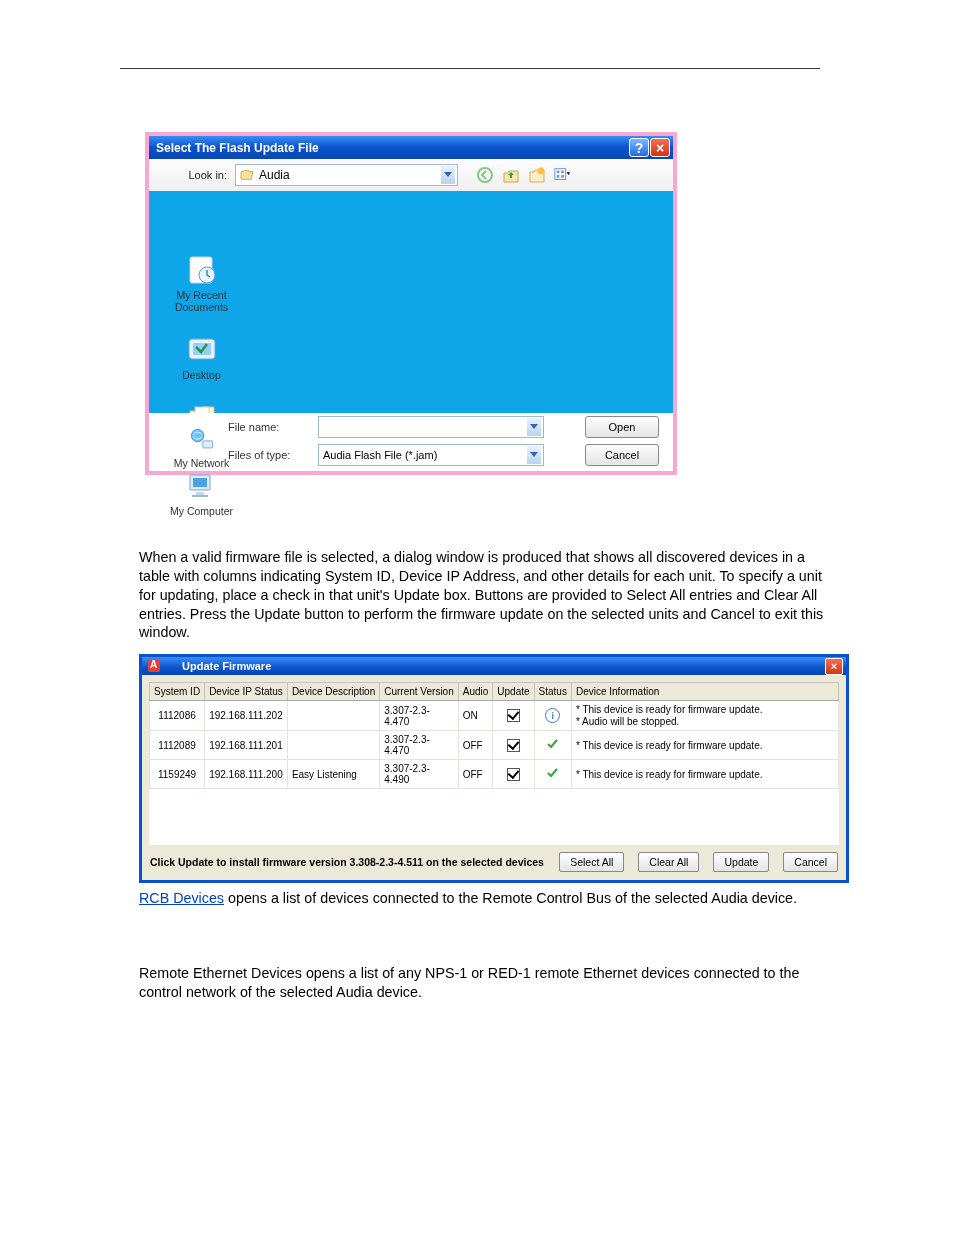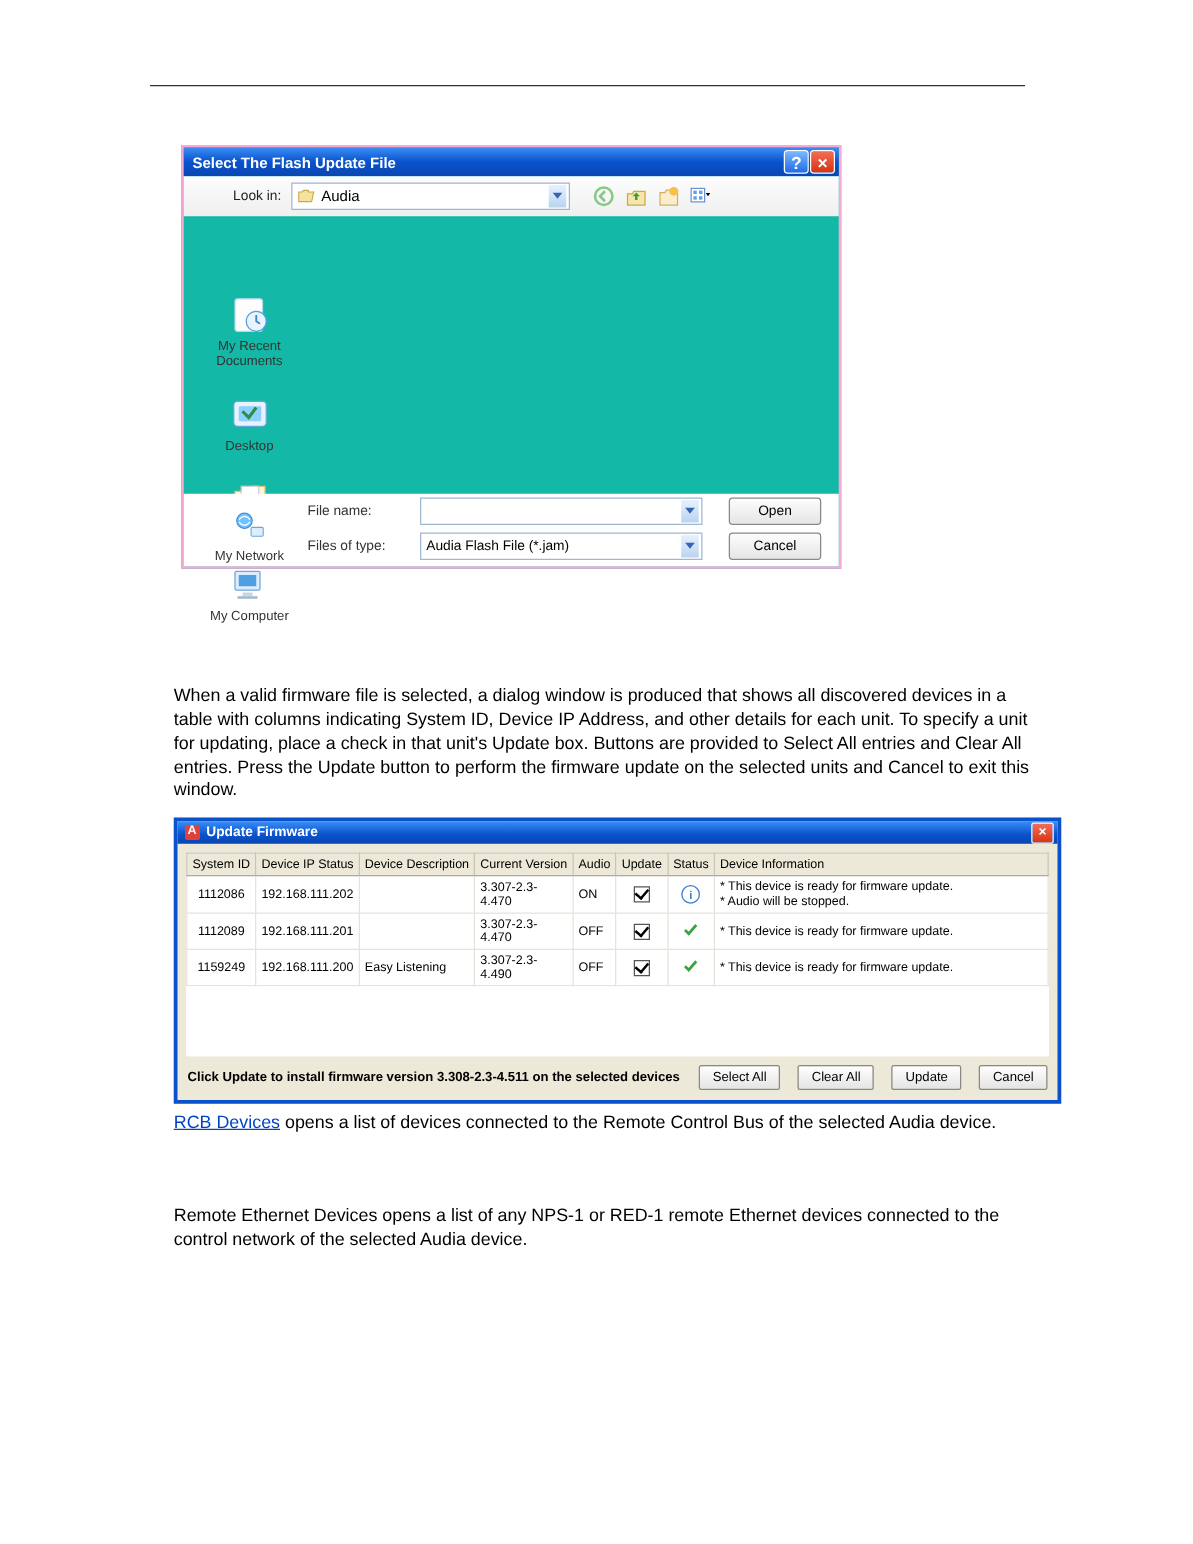--- a/index.html
+++ b/index.html
@@ -1,18 +1,18 @@
 <!DOCTYPE html>
 <html><head>
 <meta charset="utf-8">
 <style>
   body{margin:0;background:#fff;font-family:Arial,Helvetica,sans-serif}
   .page{width:954px;height:1235px;position:relative;margin:0 auto;background:#fff}
   .hr{position:absolute;left:120px;top:68px;width:700px;height:0;border-top:1px solid #333}
-  .dialog1{position:absolute;left:145px;top:116px;width:524px;background:#14b8a6;border:2px solid #f9a8d4;font-size:12px;color:#000}
+  .dialog1{position:absolute;left:145px;top:132px;width:524px;background:#0ea5e9;border:4px solid #f9a8d4;font-size:12px;color:#000}
   .titlebar{height:23px;background:linear-gradient(180deg,#3a8ef5 0%,#0a52cc 50%,#0946b2 100%);display:flex;align-items:center;justify-content:space-between;padding:0 3px 0 7px}
   .titlebar .t{color:#fff;font-weight:bold;font-size:12px}
   .winbtns{display:flex;gap:1px}
   .winbtn{width:20px;height:19px;border:1px solid #fff;border-radius:3px;display:flex;align-items:center;justify-content:center;font-weight:bold;font-size:14px;box-sizing:border-box}
   .winhelp{background:linear-gradient(180deg,#7fb7ff,#1e6de8);color:#fff}
   .winclose{background:linear-gradient(180deg,#f36d5a,#d6340f);color:#fff}
   .lookrow{height:32px;display:flex;align-items:center;padding:0 8px;background:linear-gradient(#fdfdfd,#efefef)}
   .lookrow .lbl{width:70px;text-align:right;margin-right:8px;font-size:11px;color:#222}
   .combo{display:flex;align-items:center;height:20px;border:1px solid #9fb7cf;background:#fff;padding:0 2px 0 4px}
   .combo.small{width:215px}
@@ -22,28 +22,28 @@
   .toolicon{width:18px;height:18px}
   .sidebar{position:absolute;left:0;top:55px;width:105px;height:282px;display:flex;flex-direction:column;align-items:center;justify-content:flex-start;gap:20px;padding-top:7px;font-size:10.5px;color:#333;text-align:center}
   .place{display:flex;flex-direction:column;align-items:center;gap:2px}
   .pico{width:34px;height:34px}
   .body1{position:relative;height:280px}
   .listing{position:absolute;left:110px;top:6px;width:402px;height:254px;background:#fff;padding:6px 8px}
   .fileitem{display:flex;align-items:center;gap:5px;font-size:11px;height:16px}
   .foldico{width:14px;height:12px}
   .ftr{position:absolute;left:0;bottom:0;width:100%;height:58px;background:#fff}
   .ftr .row{display:flex;align-items:center;height:22px;margin:3px 0 6px 0}
-  .ftr .lbl2{width:90px;text-align:left;font-size:11px;margin-left:99px;color:#333}
+  .ftr .lbl2{width:90px;text-align:left;font-size:11px;margin-left:79px;color:#333}
   .ftr .fcombo{flex:0 0 218px}
   .btn{width:72px;height:20px;border:1px solid #888;background:linear-gradient(#fdfdfd,#e5e5e5);font-size:11px;display:flex;align-items:center;justify-content:center;border-radius:3px;margin-left:auto;margin-right:14px}
   .netplace{position:absolute;left:0;bottom:2px;width:105px;text-align:center;font-size:10.5px;color:#333}
   .para{position:absolute;left:139px;width:700px;font-family:Liberation Sans, sans-serif;font-size:14.3px;line-height:1.32;color:#000}
   .dialog2{position:absolute;left:139px;top:654px;width:704px;border:3px solid #0a52cc;background:#ece9d8;font-size:10.5px}
   .d2title{height:18px;background:linear-gradient(180deg,#3a8ef5 0%,#0a52cc 60%,#0946b2 100%);display:flex;align-items:center;justify-content:space-between;padding:0 3px 0 6px}
-  .d2title .t{color:#fff;font-weight:bold;font-size:11px;display:flex;align-items:flex-end;gap:5px}
+  .d2title .t{color:#fff;font-weight:bold;font-size:11px;display:flex;align-items:flex-end;gap:22px}
   .d2close{width:16px;height:15px;background:linear-gradient(180deg,#f36d5a,#d6340f);border:1px solid #fff;border-radius:2px;color:#fff;font-weight:bold;display:flex;align-items:center;justify-content:center;font-size:11px;line-height:1}
   .grid{background:#fff;margin:7px 7px 4px 7px}
   table.tbl{width:100%;border-collapse:collapse;font-size:10px;color:#000}
   table.tbl th{background:#ece9d8;border:1px solid #c7c3b5;border-bottom:1px solid #aaa;font-weight:normal;padding:3px 4px;text-align:left;white-space:nowrap}
   table.tbl td{border:1px solid #e6e4da;border-top:none;padding:3px 4px;vertical-align:middle}
   .cbx{width:11px;height:11px;border:1px solid #555;position:relative;margin:0 auto}
   .cbx.checked::after{content:"";position:absolute;left:2px;top:-1px;width:5px;height:8px;border:solid #000;border-width:0 2px 2px 0;transform:rotate(40deg)}
   .statI{width:13px;height:13px;border-radius:50%;border:1.5px solid #3b7cc9;color:#3b7cc9;font-size:9px;font-weight:bold;display:flex;align-items:center;justify-content:center;margin:0 auto}
   .ftr2{height:26px;display:flex;align-items:center;padding:0 8px 5px 8px;gap:14px}
   .ftr2 .msg{font-weight:bold;font-size:10.5px;color:#000;flex:1}

